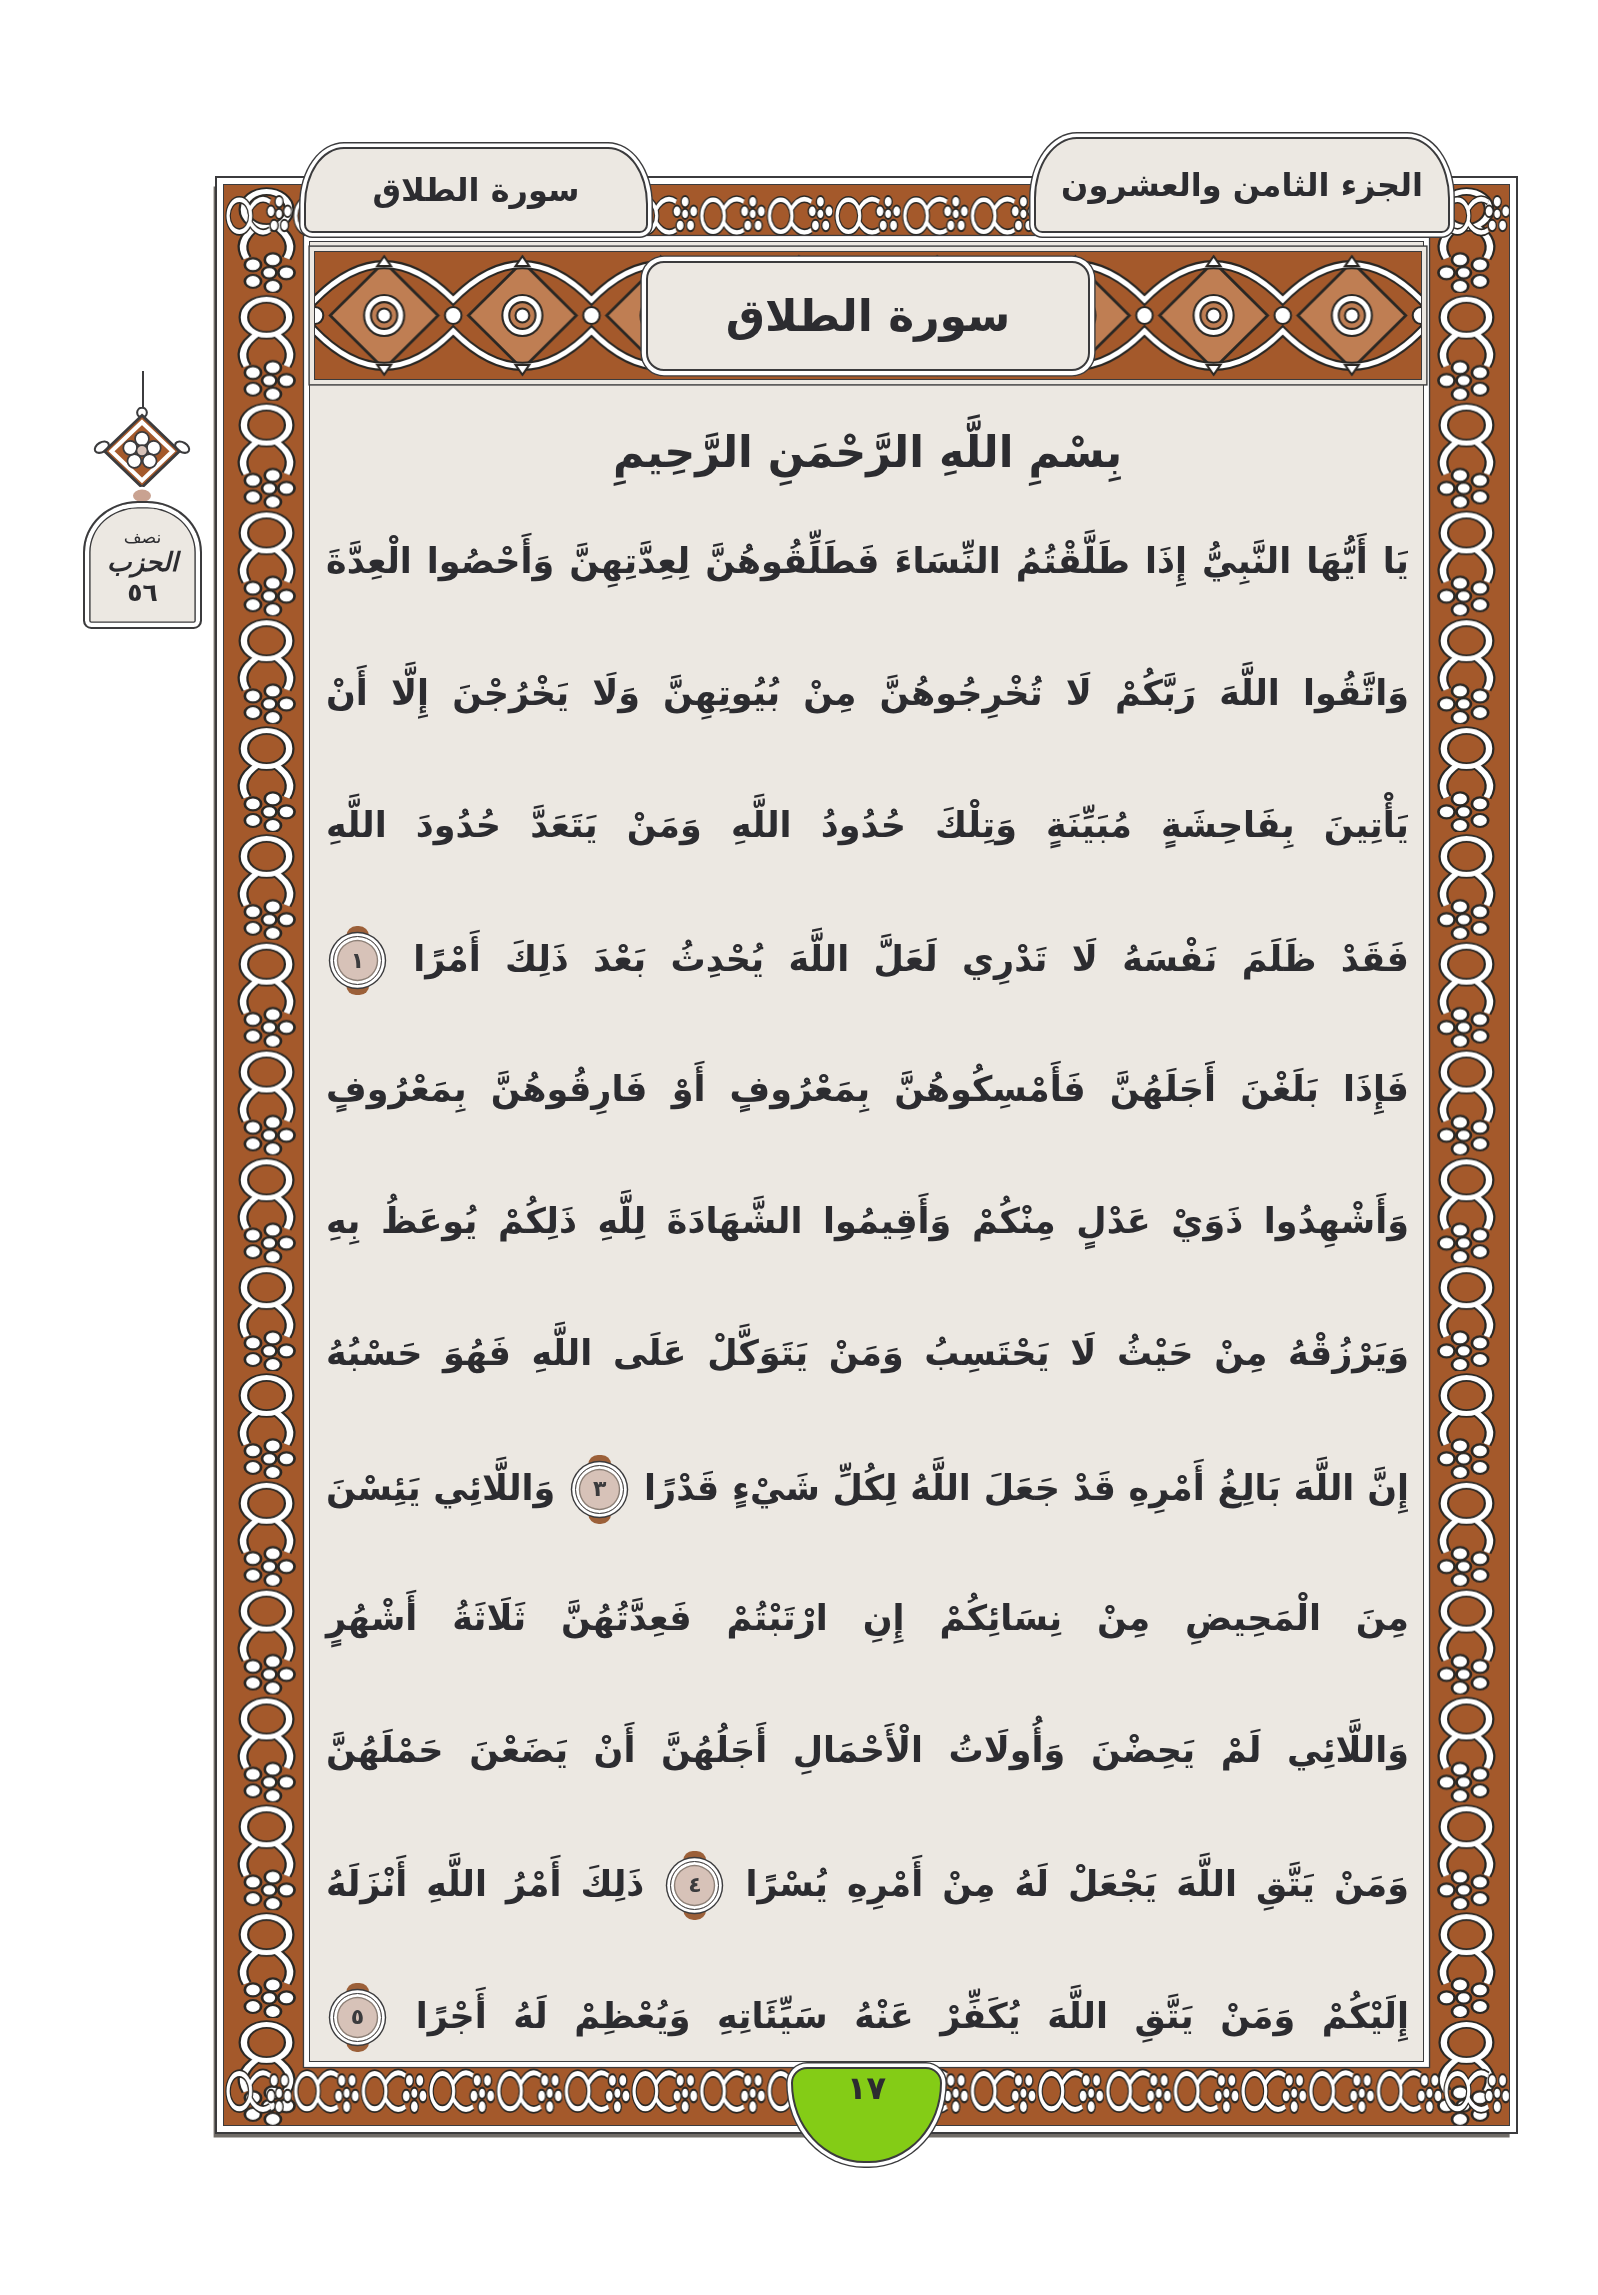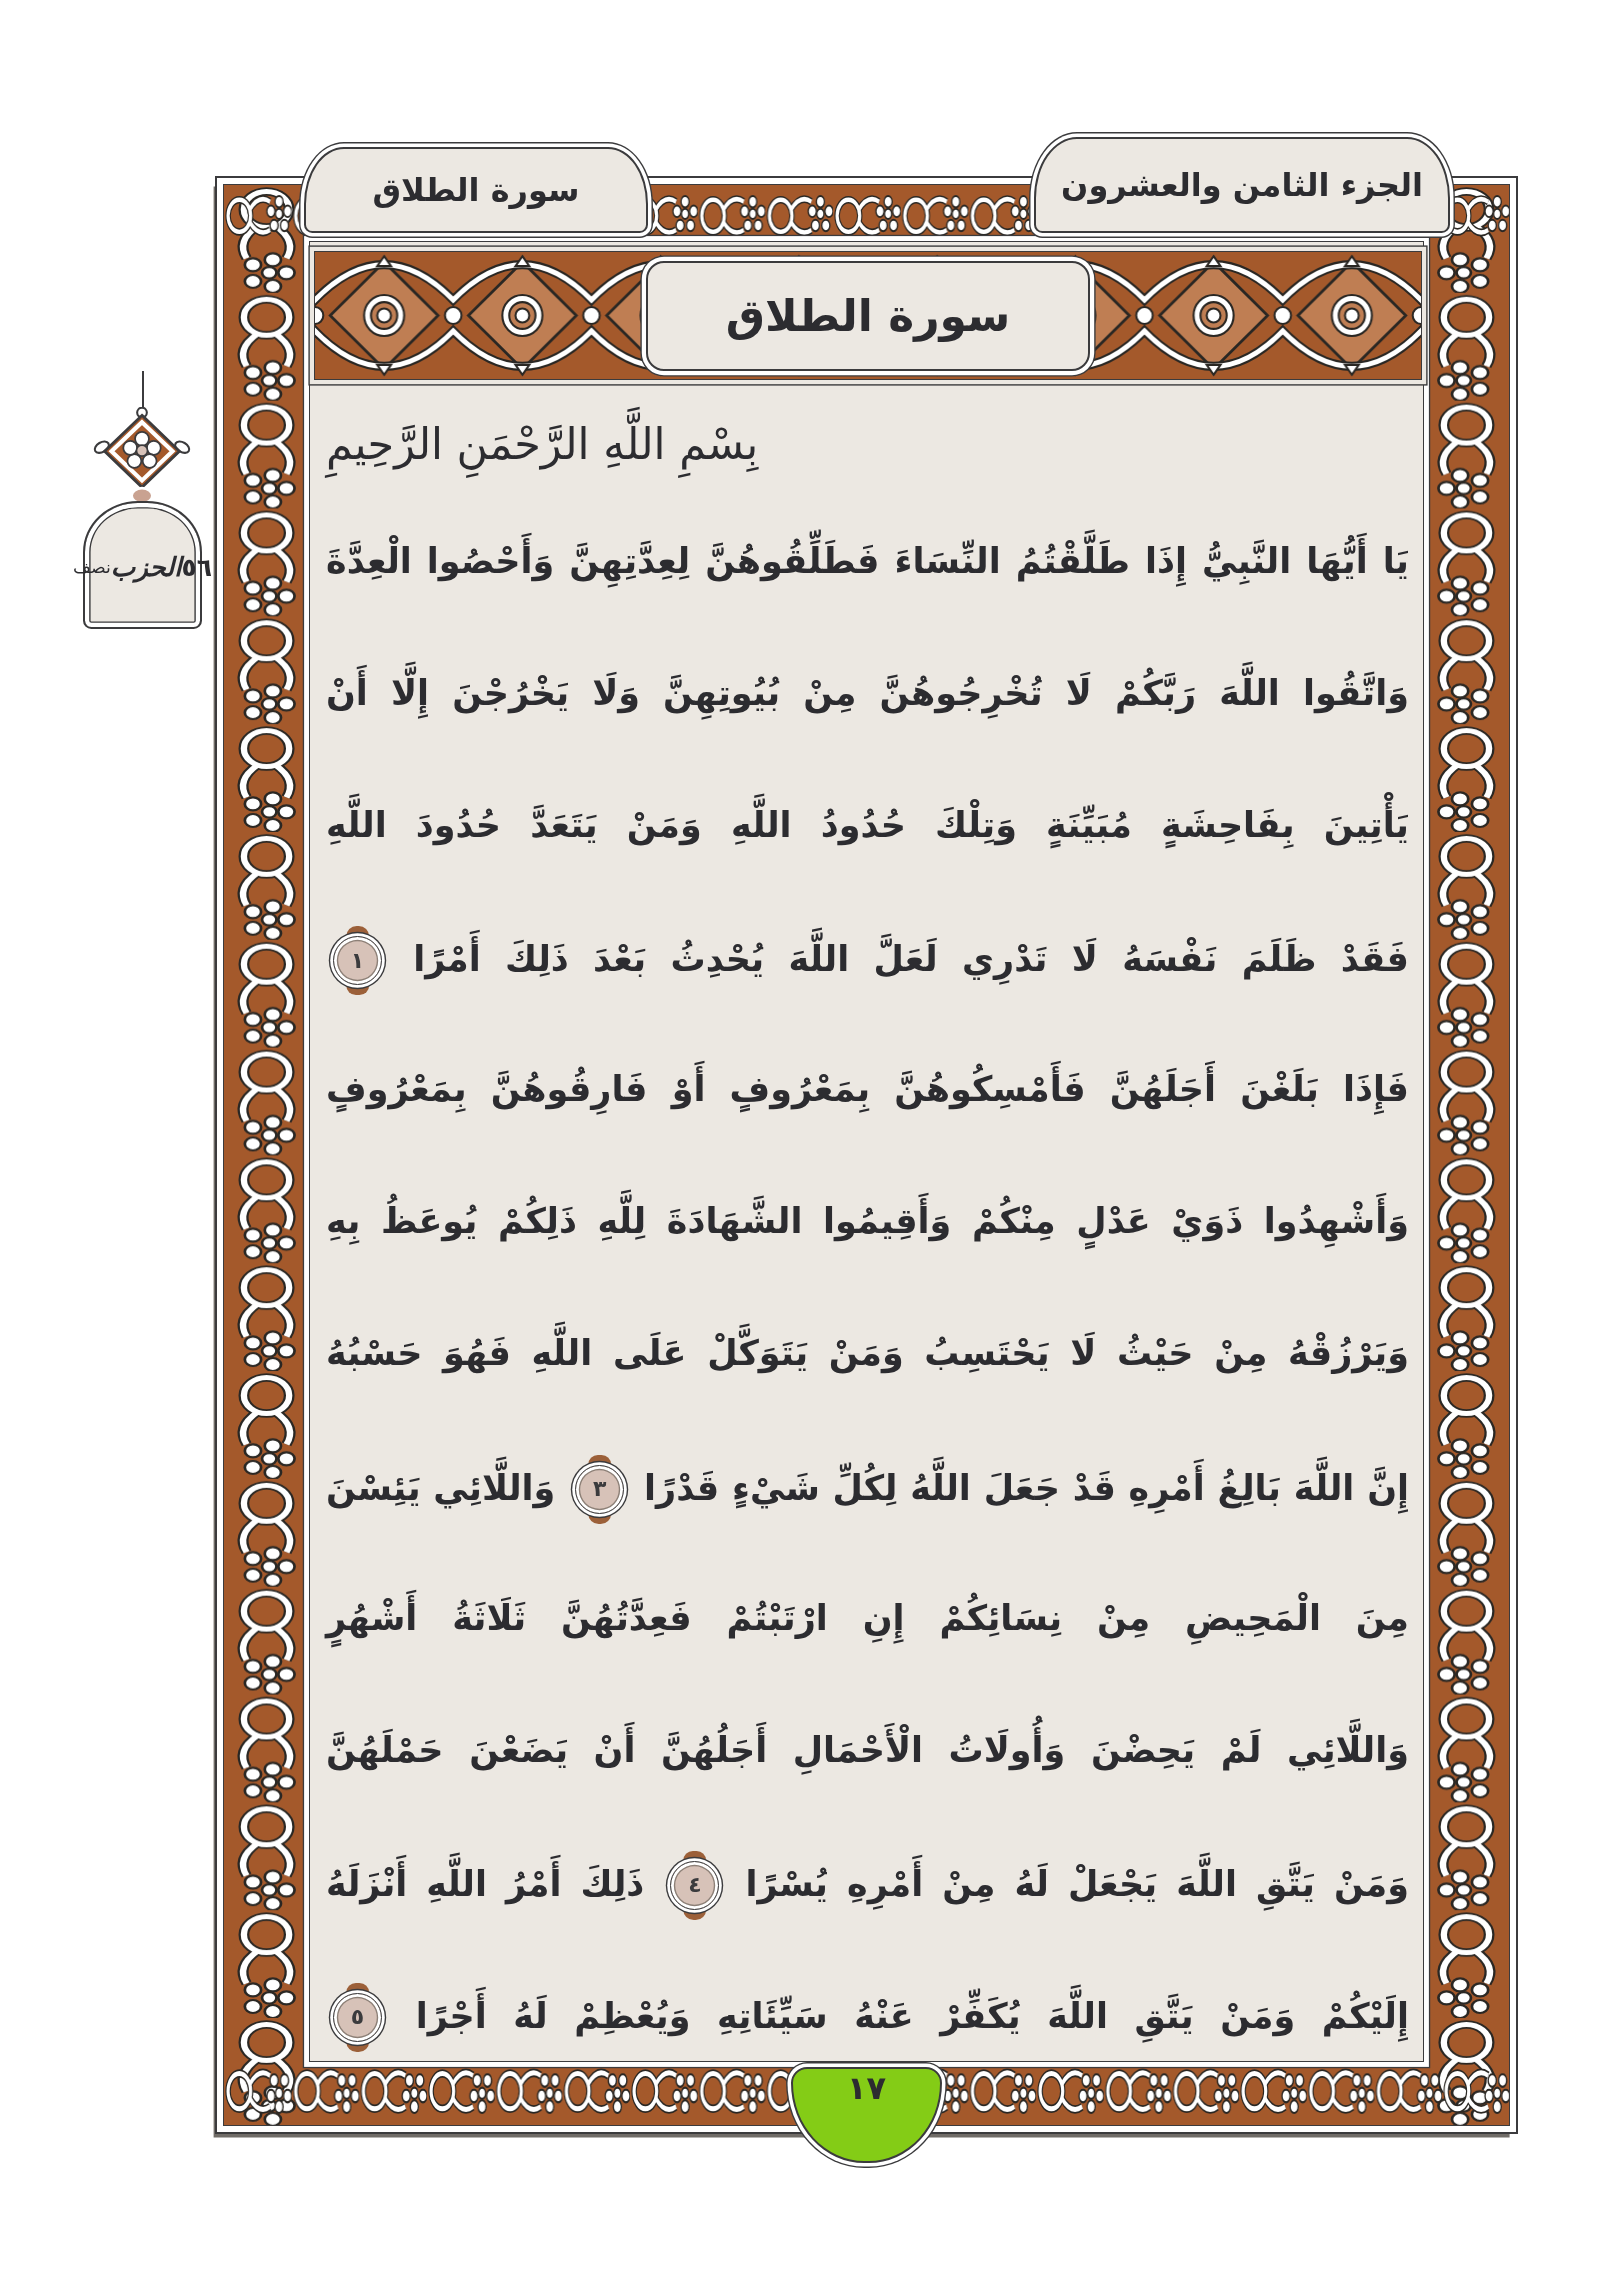--- a/index.html
+++ b/index.html
@@ -54,23 +54,23 @@
   .head-box.surah{
     left:304px;top:147px;width:344px;height:86px;font-size:32px;
     border-radius:40px 40px 8.3px 8.3px / 57px 57px 8.3px 8.3px;
   }
   .head-box.juz{
     left:1034px;top:137px;width:416px;height:96px;font-size:32px;
     border-radius:43px 43px 8.3px 8.3px / 61px 61px 8.3px 8.3px;
   }
   
   .bismillah{
-    position:absolute;left:326px;top:381px;width:1083px;height:125px;
-    display:flex;align-items:center;
-    font-size:43px;font-weight:normal;z-index:3;
+    position:absolute;left:326px;top:389px;width:1083px;height:125px;
+    display:flex;align-items:center;justify-content:center;
+    font-size:43px;font-weight:bold;z-index:3;
   }
   
   .qtext{
     position:absolute;left:326px;top:515px;width:1083px;height:1541px;
     display:flex;flex-direction:column;z-index:3;direction:rtl;gap:44px;
   }
   .qline{
     flex:1;display:block;font-size:35px;font-weight:bold;line-height:1.25;
     text-align:justify;text-align-last:justify;white-space:nowrap;
     display:flex;align-items:center;
@@ -100,21 +100,21 @@
     padding-bottom:16.7px;font-size:32px;font-weight:bold;z-index:5;
   }
   
   .hizb-line{position:absolute;left:142px;top:371px;width:2.1px;height:40px;background:#3b3b3d;z-index:1;}
   .hizb-ornament{position:absolute;left:92px;top:407px;width:100px;height:97px;z-index:1;}
   .hizb-shield{
     position:absolute;left:83px;top:501px;width:119px;height:128px;
     box-sizing:border-box;background:#ece8e2;border:2.1px solid #3b3b3d;
     border-radius:46% 46% 8.3px 8.3px / 40% 40% 8.3px 8.3px;
     box-shadow:inset 0 0 0 4.2px #ffffff,inset 0 0 0 5.6px #3b3b3d;
-    display:flex;flex-direction:row;align-items:center;justify-content:center;
+    display:flex;flex-direction:column;align-items:center;justify-content:center;
     text-align:center;z-index:1;padding-top:5.6px;
   }
   .hizb-shield .w1{font-size:17.3px;line-height:1.1;}
   .hizb-shield .w2{font-size:26px;font-weight:bold;line-height:1.2;font-style:italic;}
   .hizb-shield .w3{font-size:25px;font-weight:bold;line-height:1.2;}
   .defs-holder{position:absolute;width:0;height:0;overflow:hidden;}
 </style>
 </head>
 <body>
 

